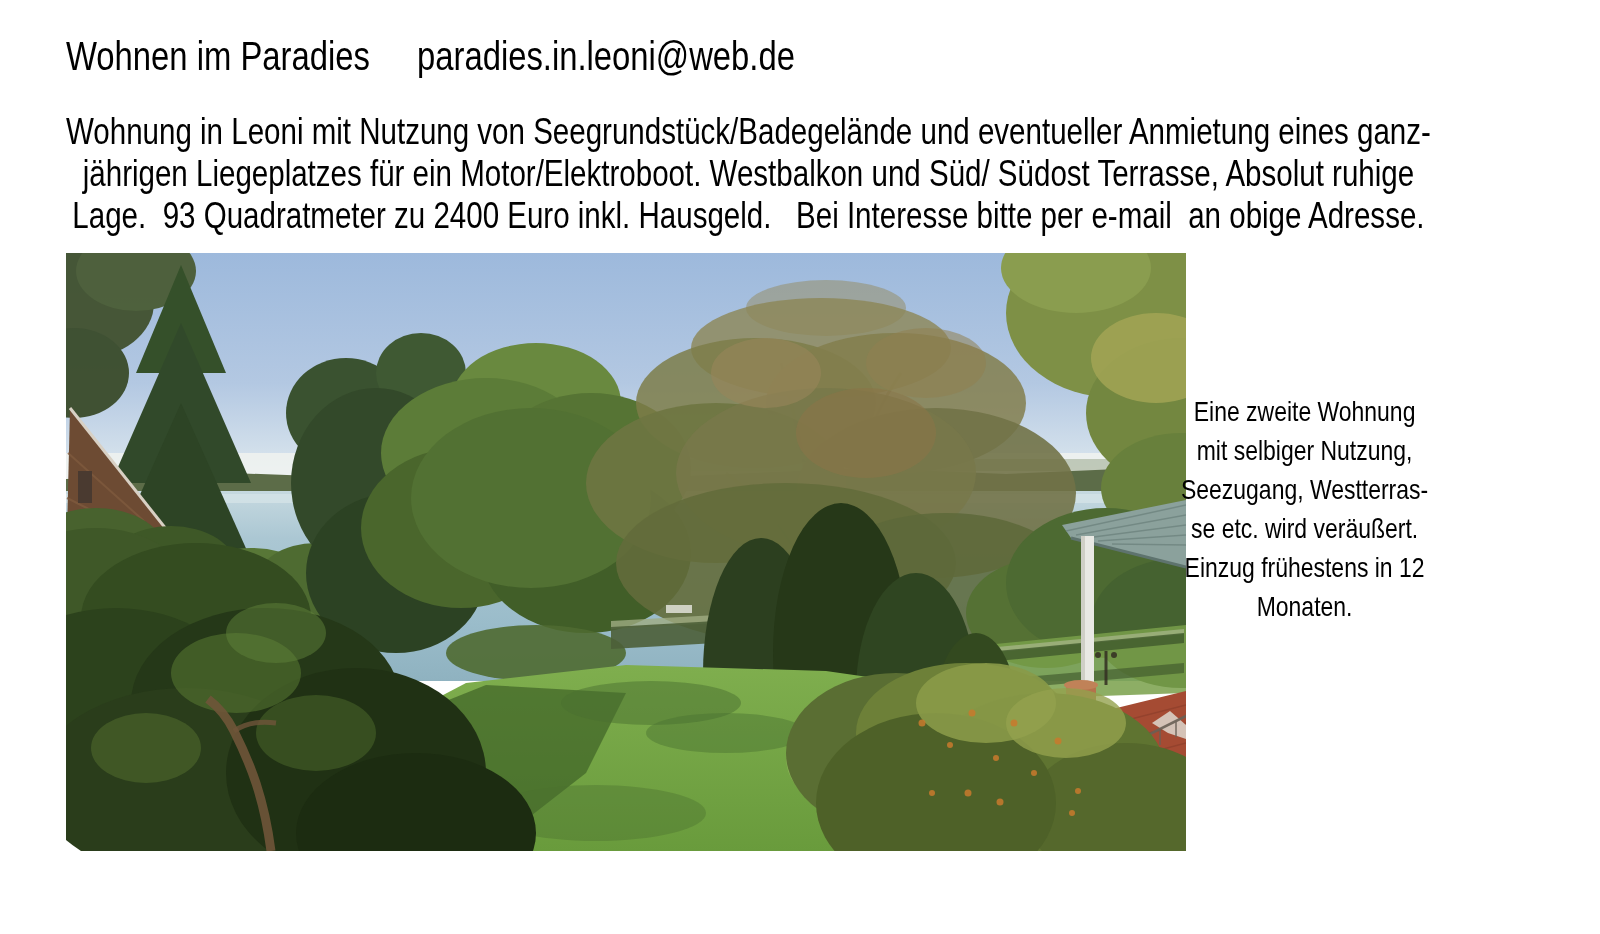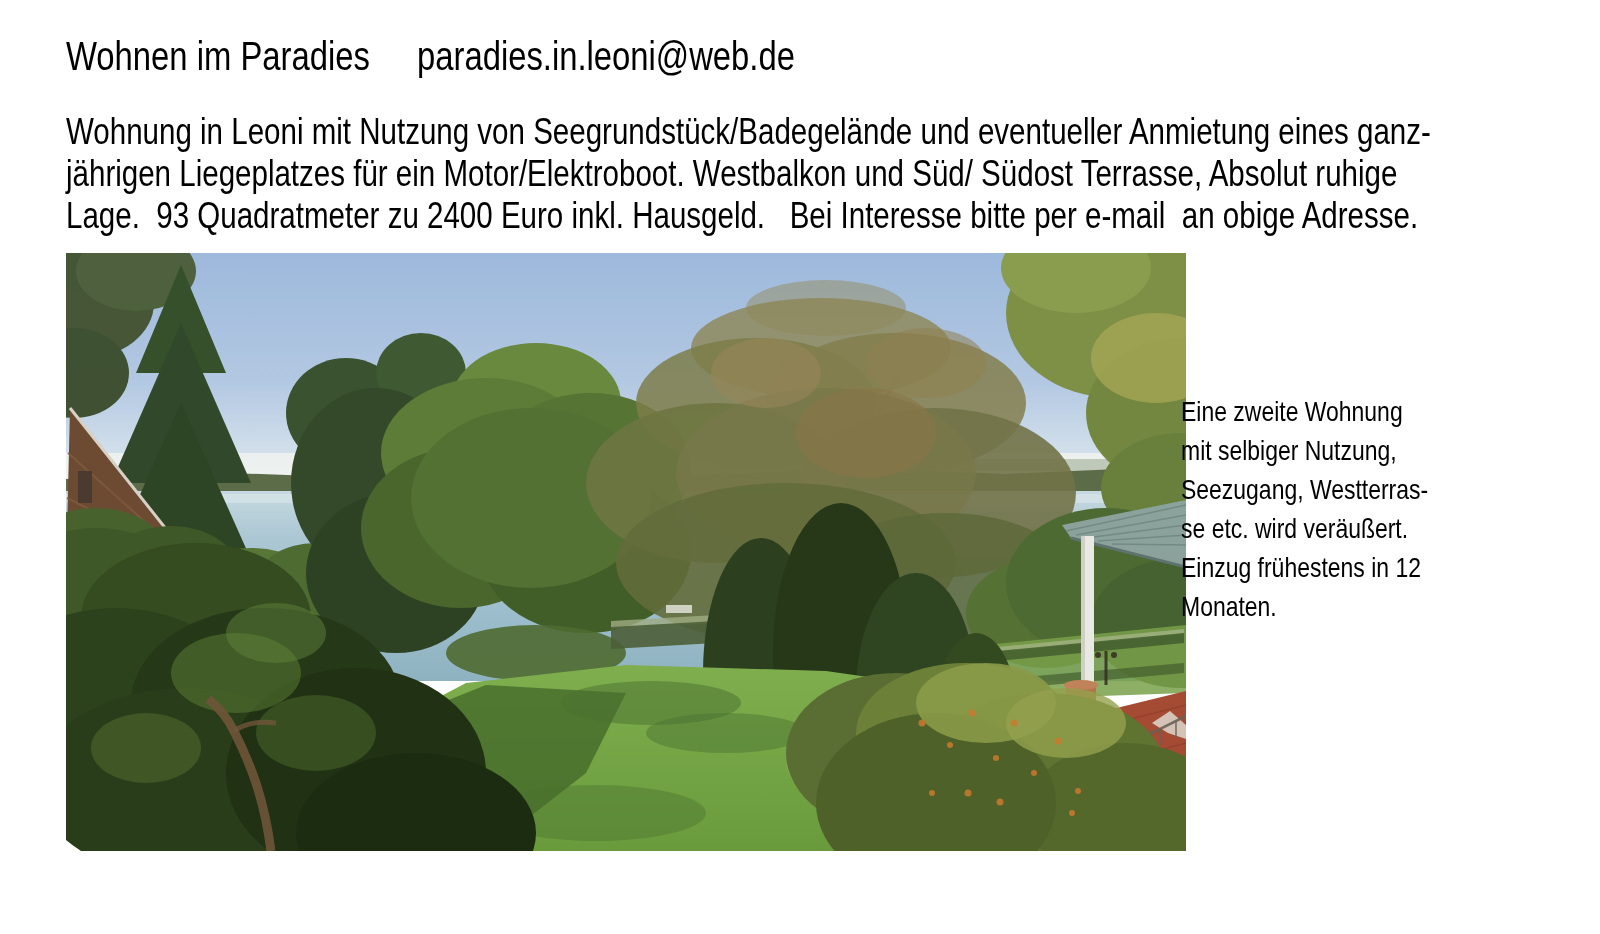--- a/index.html
+++ b/index.html
@@ -1,18 +1,18 @@
 <!DOCTYPE html>
 <html><head>
 <meta charset="utf-8">
 <style>
   html,body{margin:0;padding:0;background:#ffffff;}
   .canvas{
     position:relative;width:1600px;height:934px;background:#ffffff;
-    font-family:"Liberation Sans",sans-serif;color:#000;overflow:hidden;
+    font-family:"Liberation Sans",sans-serif;color:#000;overflow:hidden;text-align:center;
   }
   .cond{transform:scaleX(0.82);transform-origin:0 0;white-space:pre;}
   .title{position:absolute;left:66px;top:34px;font-size:40px;line-height:44px;}
   .email{position:absolute;left:417px;top:34px;font-size:40px;line-height:44px;}
   .paragraph{position:absolute;left:66px;top:111px;font-size:36px;line-height:42px;}
   .side-note{position:absolute;left:1161px;top:392px;font-size:28px;line-height:39px;margin-left:20px;}
   .photo{position:absolute;left:66px;top:253px;width:1120px;height:598px;overflow:hidden;}
   .photo svg{display:block;width:1120px;height:598px;}
 </style>
 </head>

